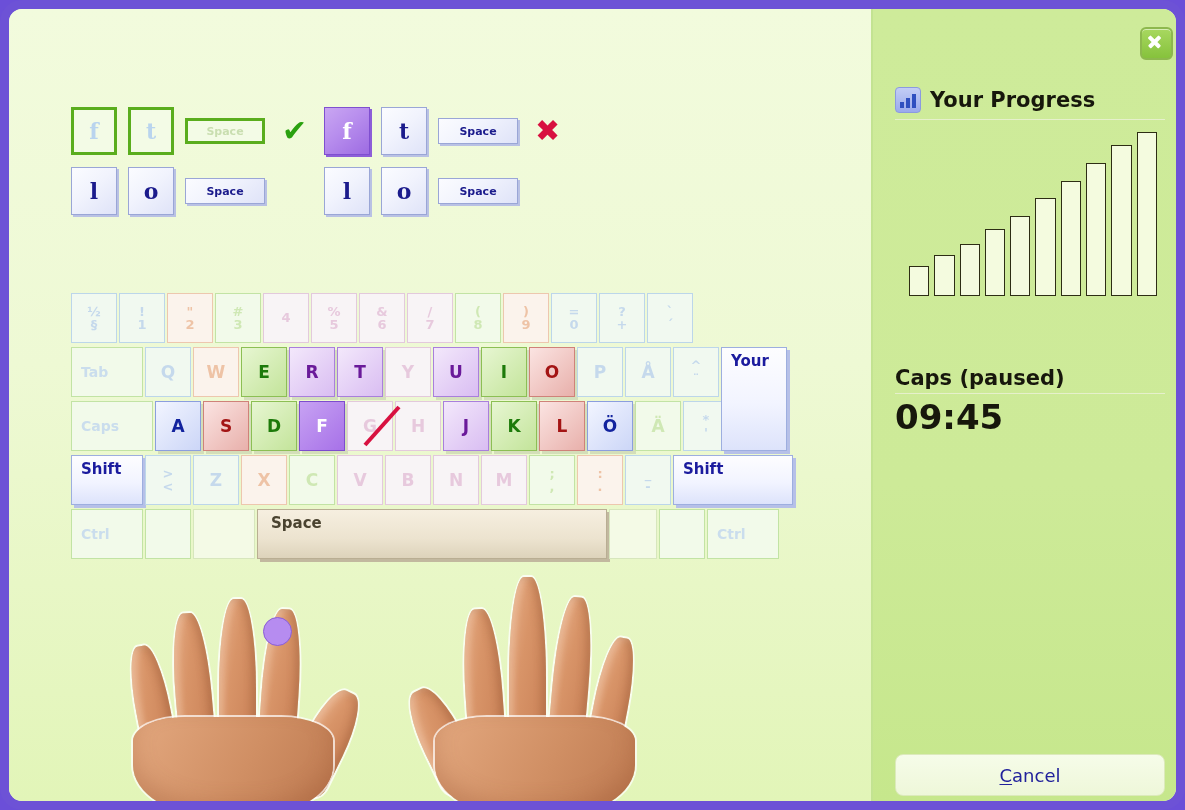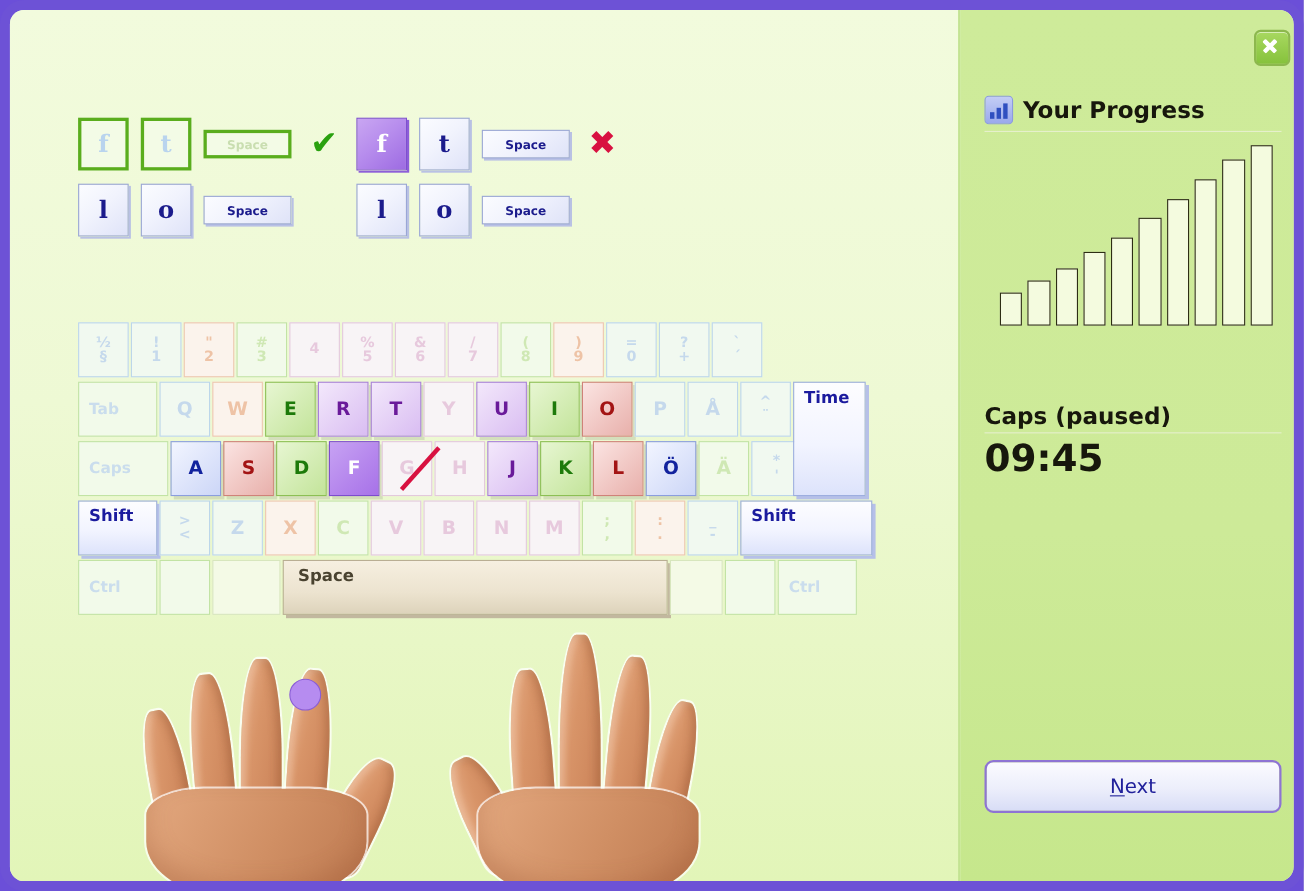--- a/index.html
+++ b/index.html
@@ -351,21 +351,21 @@
           <div class="key hl h-green" style="left: 410px; width: 46px;">I</div>
           <div class="key hl h-red" style="left: 458px; width: 46px;">O</div>
           <div class="key z-blue" style="left: 506px; width: 46px;">P</div>
           <div class="key z-blue" style="left: 554px; width: 46px;">Å</div>
           <div class="key z-blue" style="left: 602px; width: 46px;">
             <span class="dual">
               <span>^</span>
               <span>¨</span>
             </span>
           </div>
-          <div class="key sys" style="left: 650px; width: 66px; height: 104px; z-index: 5;">Time</div>
+          <div class="key sys" style="left: 650px; width: 66px; height: 104px; z-index: 5;">Your</div>
         </div>
       <div class="kbrow">
           <div class="key lab z-green" style="left: 0px; width: 82px;">Caps</div>
           <div class="key hl h-blue" style="left: 84px; width: 46px;">A</div>
           <div class="key hl h-red" style="left: 132px; width: 46px;">S</div>
           <div class="key hl h-green" style="left: 180px; width: 46px;">D</div>
           <div class="key hl h-violet" style="left: 228px; width: 46px;">F</div>
           <div class="key z-purple" style="left: 276px; width: 46px;">G</div>
           <div class="key z-purple" style="left: 324px; width: 46px;">H</div>
           <div class="key hl h-purple" style="left: 372px; width: 46px;">J</div>
@@ -475,18 +475,18 @@
         <div class="bar" style="height: 92%;"></div>
         <div class="bar" style="height: 100%;"></div>
       </div>
 
     <div class="panel-head" style="top:357px;">
       <span class="ttl">Caps (paused)</span>
     </div>
     <div class="rule" style="top:384px; width:270px;"></div>
     <div id="time-value">09:45</div>
 
-    <div class="pbtn" id="btn-next">
-      <span><u>N</u><span>ext</span></span>
+    <div class="pbtn" id="btn-cancel">
+      <span><u>C</u><span>ancel</span></span>
     </div>
   </div>
 
 </div>
 
 </body></html>

